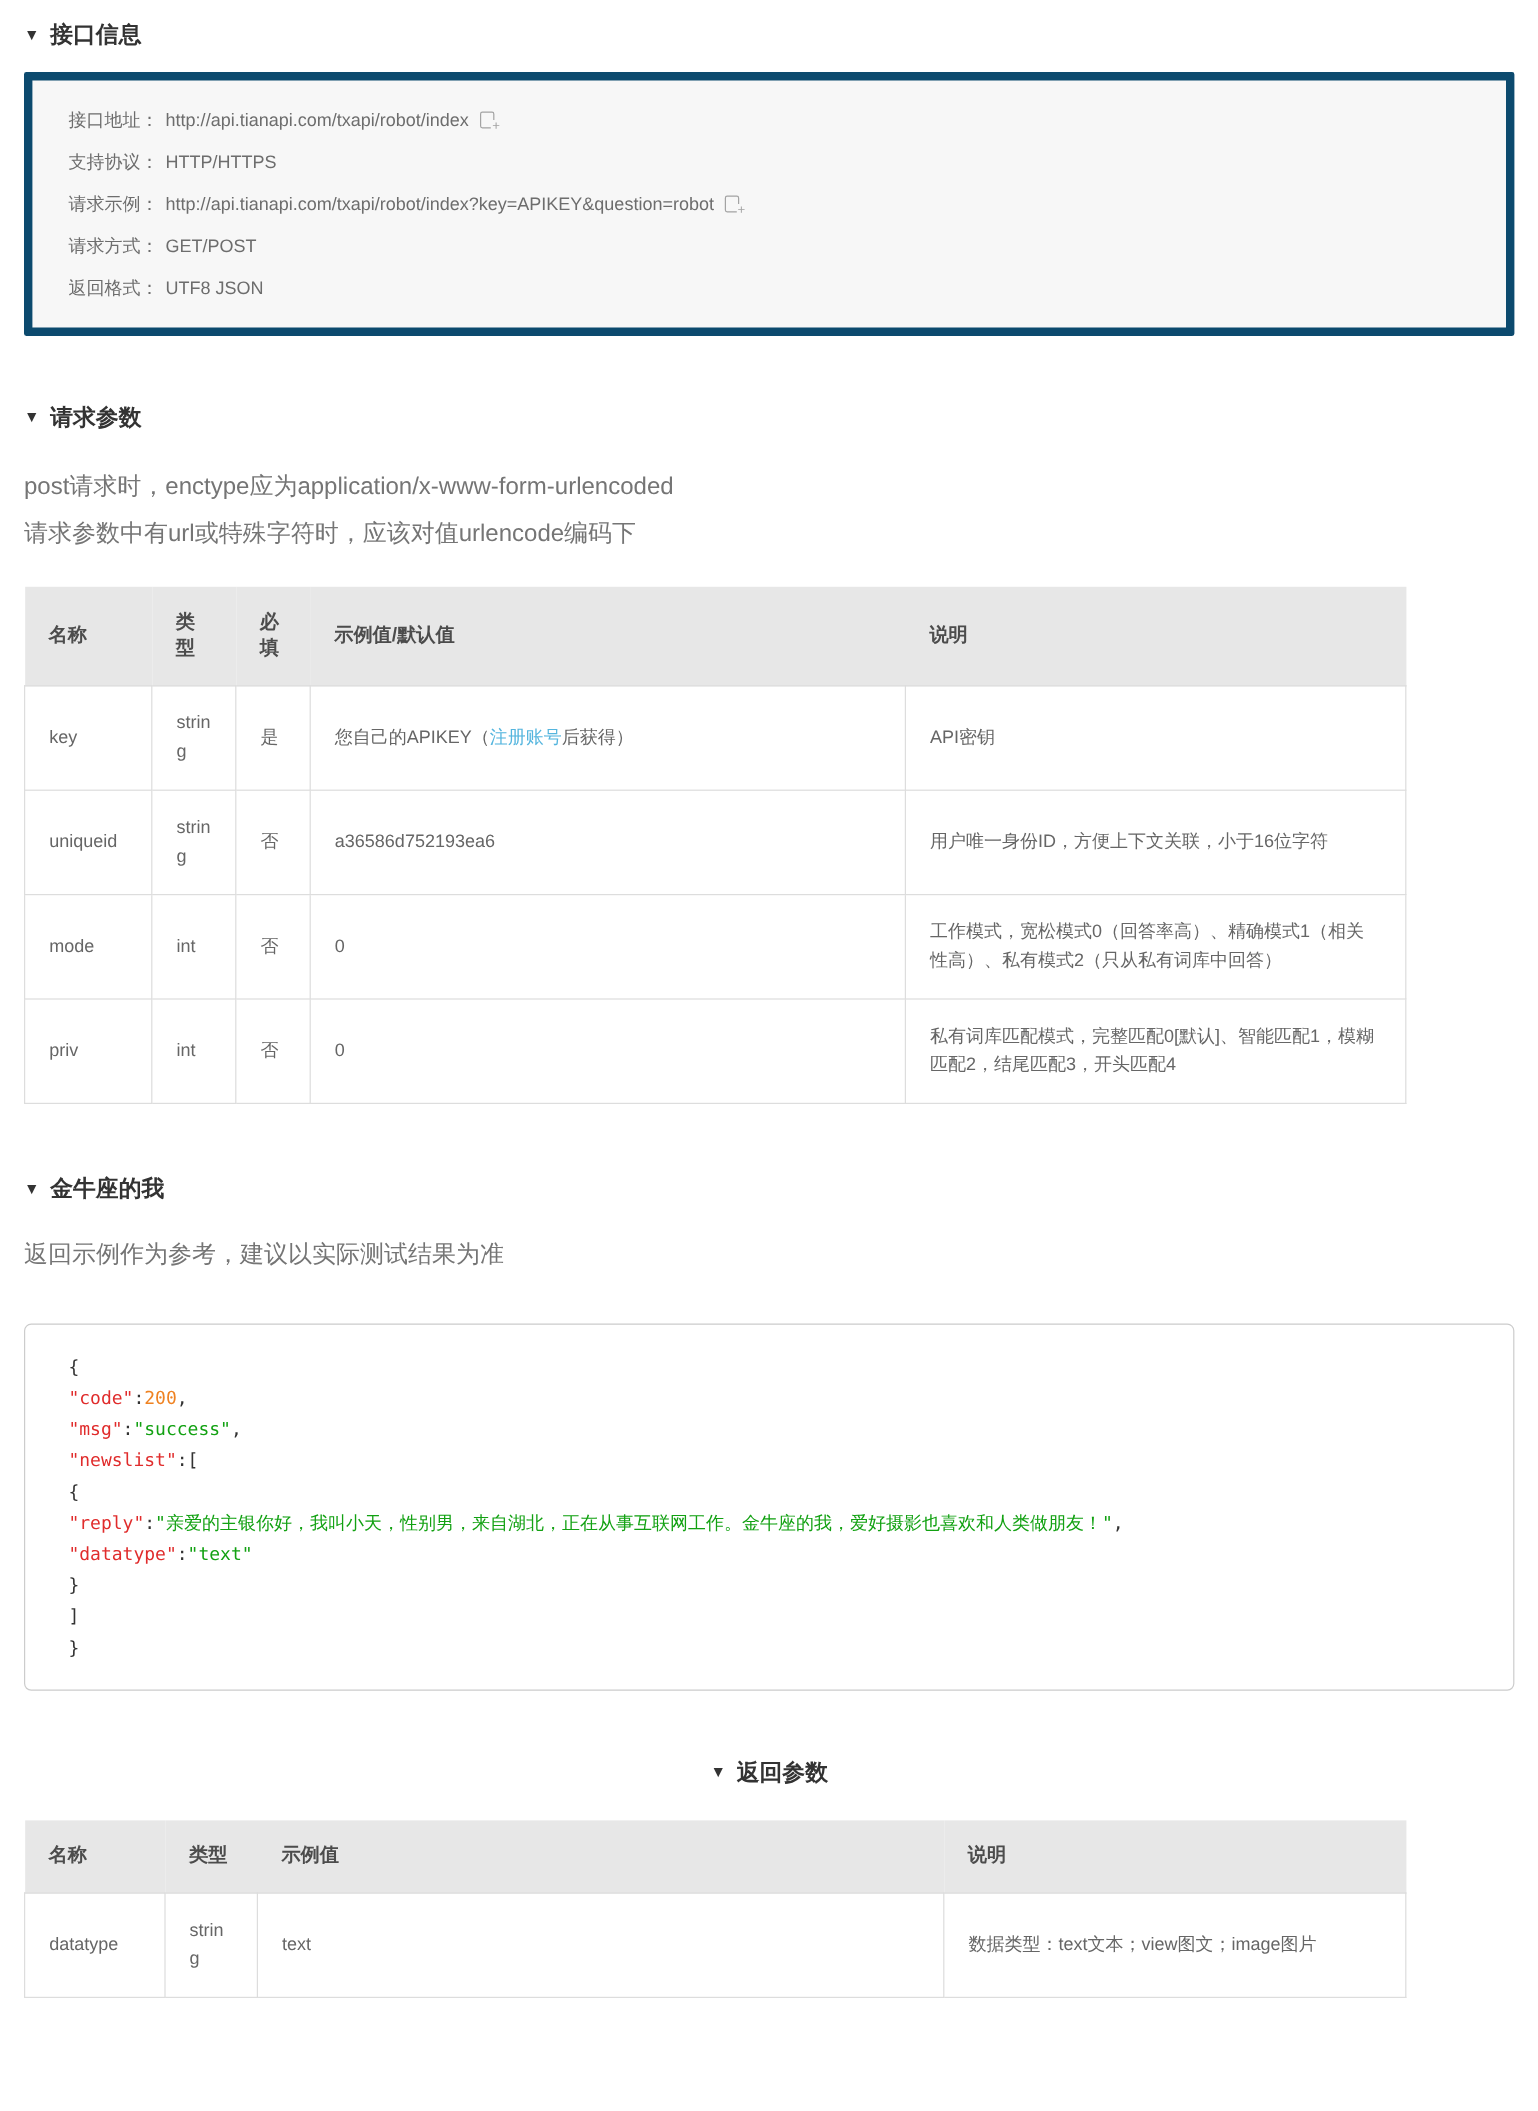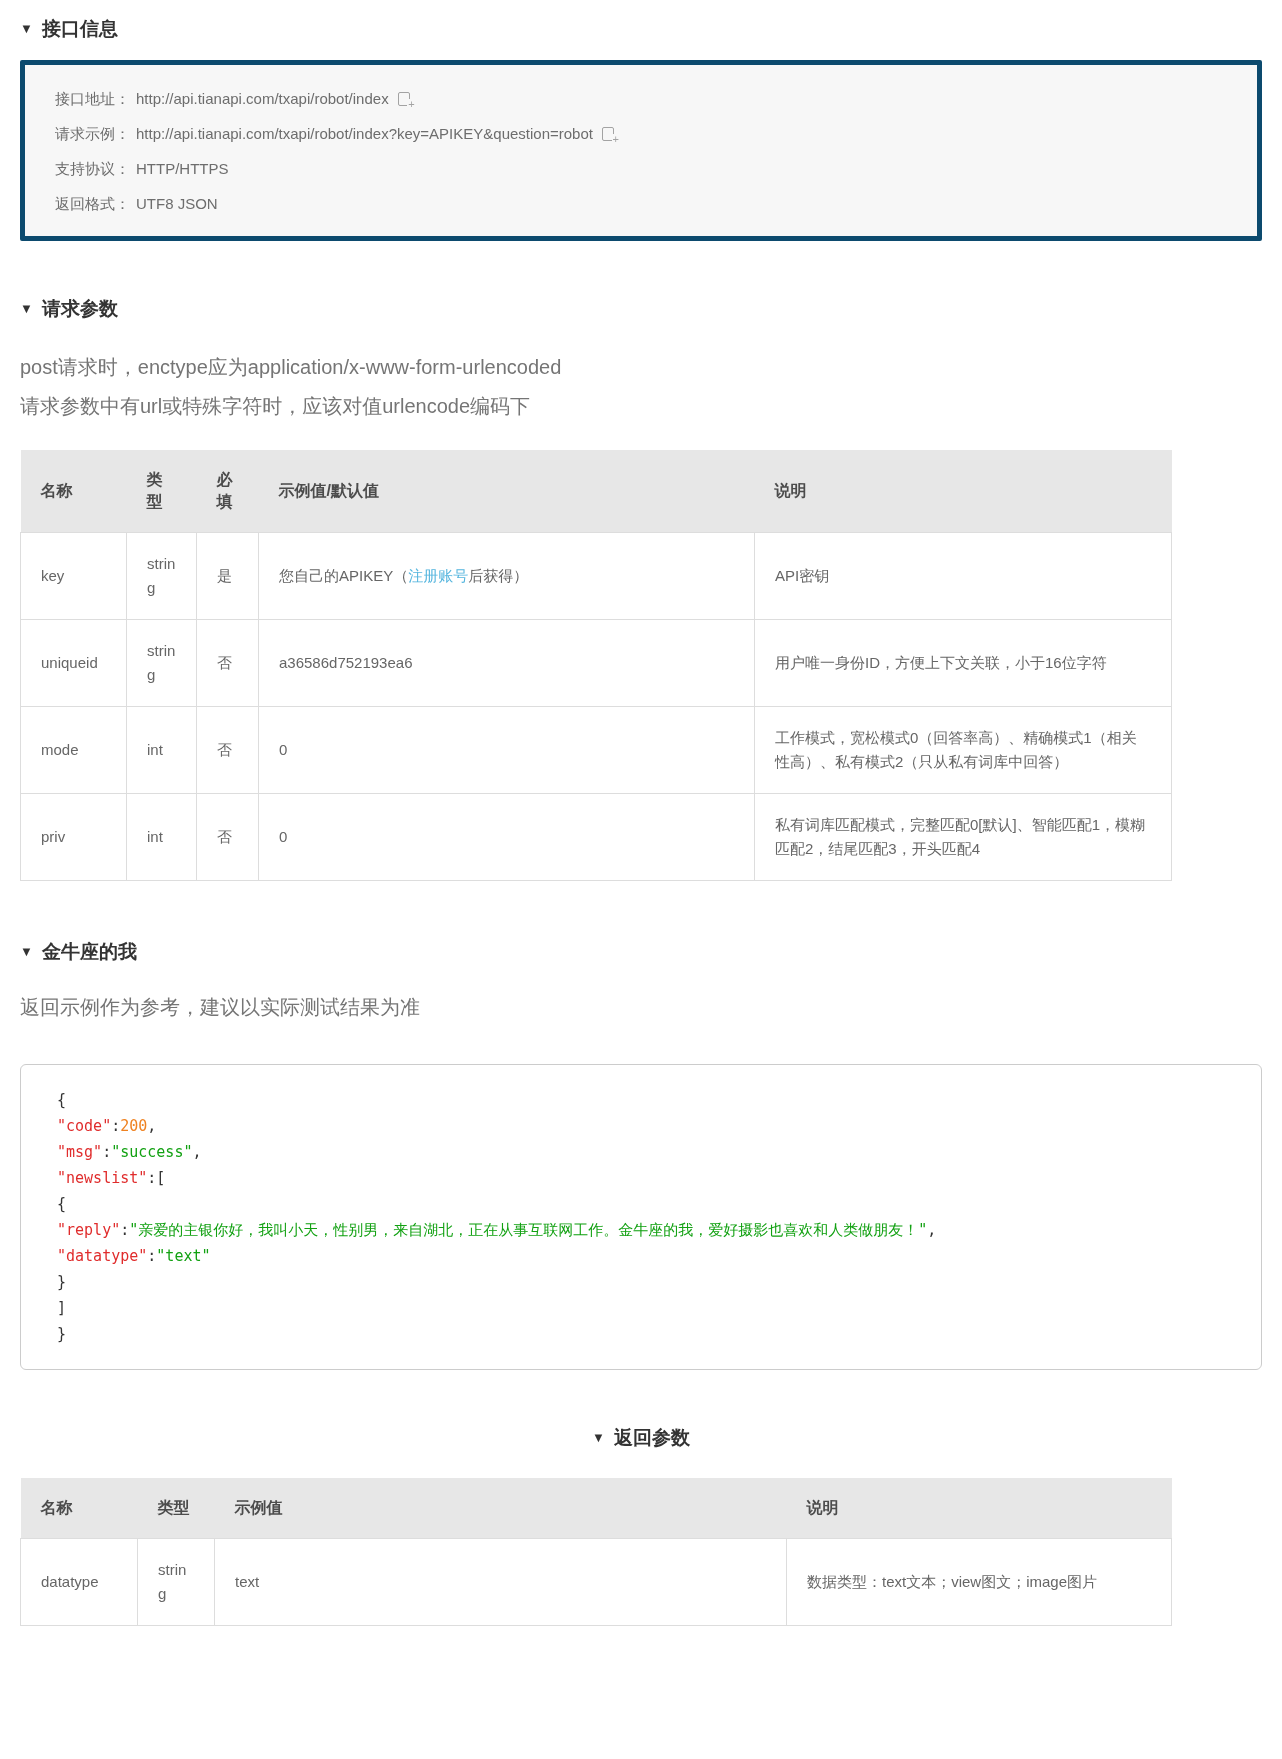--- a/index.html
+++ b/index.html
@@ -19,21 +19,21 @@
     font-size:13px; margin-right:9px; vertical-align:2px; color:#333;
   }
   #st-request { margin-top:55px; }
   #st-resp-example { margin-top:58px; }
   #st-resp-params { margin-top:55px;text-align:center; }
 
   
   .info-box {
     margin:18px 20px 0 20px;
     background:#f7f7f7;
-    border:5px solid #0c4a6e;
+    border:7px solid #0c4a6e;
     border-radius:2px;
     padding:24px 30px 22px 30px;
   }
   .info-line { font-size:15px; color:#6d6d6d; line-height:20px; margin-bottom:15px; }
   .info-line:last-child { margin-bottom:0; }
   .info-label { color:#6d6d6d; margin-right:6px; }
   .info-value { color:#6d6d6d; }
   .copy-icon {
     display:inline-block; width:12px; height:14px;
     border:1px solid #a3a3a3; border-radius:2px;
@@ -88,24 +88,27 @@
 </head>
 <body>
 
 <h2 class="section-title" id="st-info"><span class="marker">▼</span><span>接口信息</span></h2>
 
 <div class="info-box">
   <div class="info-line">
     <span class="info-label">接口地址：</span><span class="info-value">http://api.tianapi.com/txapi/robot/index</span><span class="copy-icon"></span>
   </div>
   <div class="info-line">
+    <span class="info-label">支持协议：</span><span class="info-value">HTTP/HTTPS</span>
+  </div>
+  <div class="info-line">
     <span class="info-label">请求示例：</span><span class="info-value">http://api.tianapi.com/txapi/robot/index?key=APIKEY&amp;question=robot</span><span class="copy-icon"></span>
   </div>
   <div class="info-line">
-    <span class="info-label">支持协议：</span><span class="info-value">HTTP/HTTPS</span>
+    <span class="info-label">请求方式：</span><span class="info-value">GET/POST</span>
   </div>
   <div class="info-line">
     <span class="info-label">返回格式：</span><span class="info-value">UTF8 JSON</span>
   </div>
 </div>
 
 <h2 class="section-title" id="st-request"><span class="marker">▼</span><span>请求参数</span></h2>
 
 <p class="note" id="note-post">post请求时，enctype应为application/x-www-form-urlencoded</p>
 <p class="note">请求参数中有url或特殊字符时，应该对值urlencode编码下</p>

